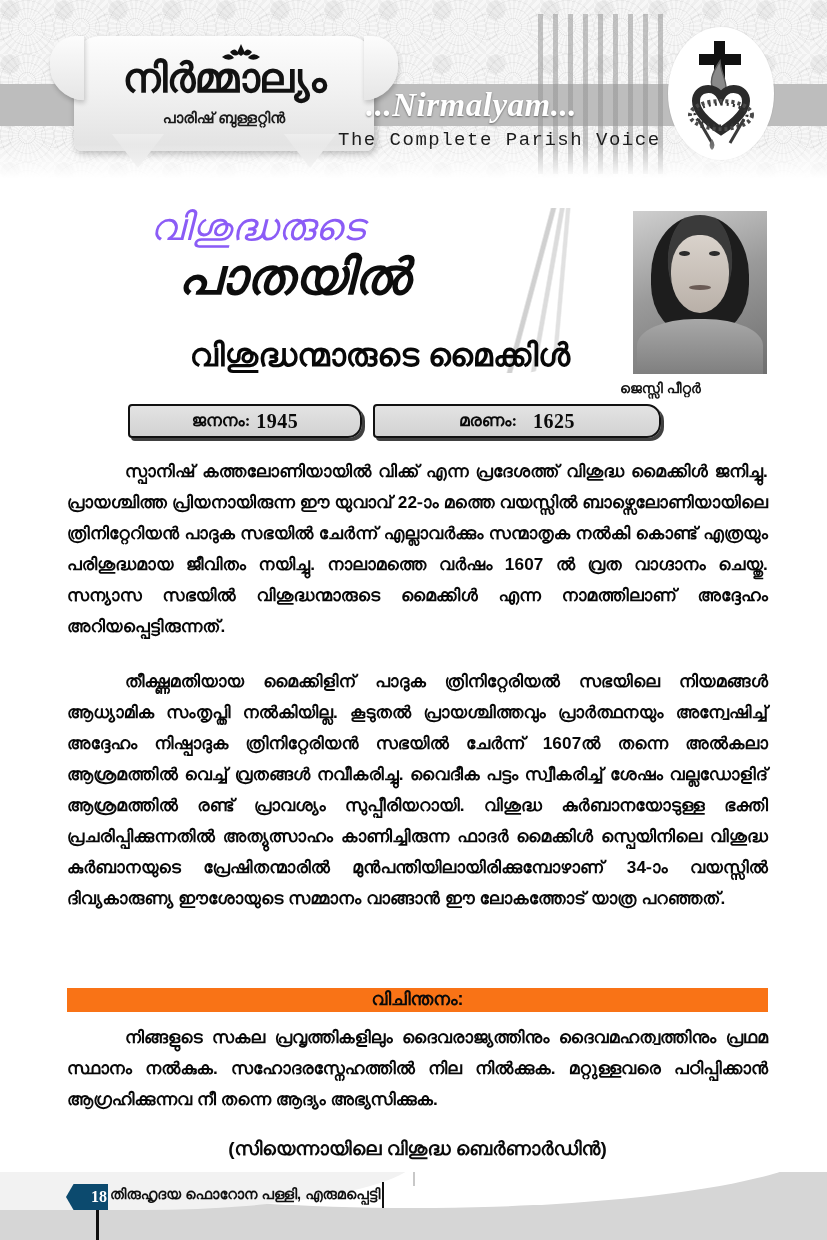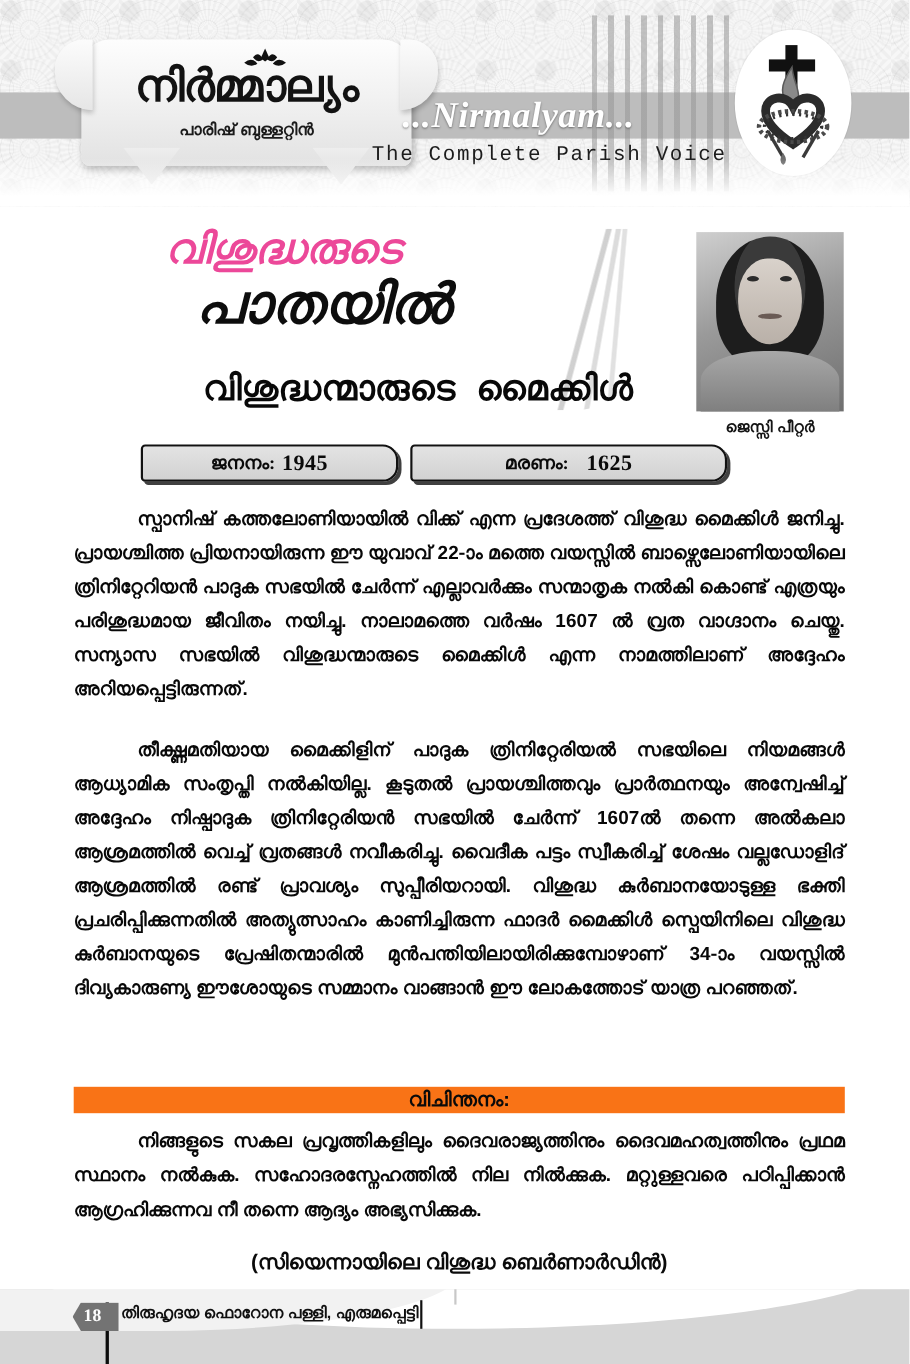--- a/index.html
+++ b/index.html
@@ -106,32 +106,32 @@
     position:absolute;left:470px;top:18px;width:130px;height:165px;
     background:
       linear-gradient(105deg, rgba(0,0,0,0) 46%, rgba(170,170,170,.55) 47%, rgba(170,170,170,.55) 49%, rgba(0,0,0,0) 50%),
       linear-gradient(100deg, rgba(0,0,0,0) 56%, rgba(185,185,185,.5) 57%, rgba(185,185,185,.5) 59%, rgba(0,0,0,0) 60%),
       linear-gradient(95deg, rgba(0,0,0,0) 66%, rgba(195,195,195,.5) 67%, rgba(195,195,195,.5) 69%, rgba(0,0,0,0) 70%);
     border-radius:0 0 60% 0;
   }
   .t-line1{
     position:absolute;left:150px;top:18px;width:420px;
     font-family:"Liberation Serif", serif;
-    font-style:italic;font-weight:bold;font-size:38px;color:#ec4899;
+    font-style:italic;font-weight:normal;font-size:38px;color:#8b5cf6;
     text-align:left;line-height:1.05;white-space:nowrap;
   }
   .t-line2{
     position:absolute;left:178px;top:62px;width:440px;
     font-family:"Liberation Serif", serif;
     font-style:italic;font-weight:bold;font-size:50px;color:#0d0d0d;
     text-align:left;line-height:1;white-space:nowrap;
   }
   .t-line3{
     position:absolute;left:140px;top:148px;width:480px;
-    font-family:Liberation Mono, monospace;
+    font-family:Liberation Sans, sans-serif;
     font-weight:bold;font-size:32px;color:#080808;
     text-align:center;line-height:1.1;white-space:nowrap;
   }
 
   .author-photo{
     position:absolute;left:633px;top:211px;width:134px;height:163px;
     background:linear-gradient(160deg,#cfcfcf 0%,#9a9a9a 45%,#6f6f6f 100%);
     overflow:hidden;
   }
   .author-photo .hair{
@@ -147,21 +147,21 @@
   .author-photo .eye{position:absolute;top:40px;width:11px;height:5px;background:#2b2b2b;border-radius:50%;}
   .author-photo .eye.l{left:46px;}
   .author-photo .eye.r{left:76px;}
   .author-photo .mouth{position:absolute;left:56px;top:74px;width:22px;height:5px;background:#6a5b55;border-radius:50%;}
   .author-photo .body{
     position:absolute;left:4px;top:108px;width:126px;height:58px;
     background:linear-gradient(to bottom,#a8a8a8,#7d7d7d);
     border-radius:46% 46% 0 0;
   }
   .author-name{
-    position:absolute;left:620px;top:380px;width:160px;text-align:center;
+    position:absolute;left:620px;top:380px;width:160px;text-align:left;
     font-family:"Liberation Sans", sans-serif;
     font-weight:bold;font-size:14px;color:#141414;
   }
 
   
   .chips{position:absolute;left:0;top:404px;width:827px;height:36px;}
   .chip{
     position:absolute;height:30px;
     background:linear-gradient(to bottom,#e3e3e3,#d2d2d2);
     border:2px solid #111;
@@ -222,24 +222,24 @@
   }
   .footer .wave2{
     position:absolute;left:-40px;top:-18px;width:460px;height:56px;
     background:#f2f2f2;border-radius:0 0 60% 0 / 0 0 100% 0;
   }
   .footer .spine{
     position:absolute;left:413px;top:-32px;width:2px;height:46px;background:#c8c8c8;
   }
   .flag{
     position:absolute;left:66px;top:1184px;width:42px;height:26px;
-    background:#737373;
+    background:#0c4a6e;
     clip-path:polygon(0 50%, 18% 0, 100% 0, 100% 100%, 18% 100%);
     display:flex;align-items:center;justify-content:flex-end;
-    padding-right:16px;box-sizing:border-box;
+    padding-right:1px;box-sizing:border-box;
   }
   .flag span{color:#fff;font-family:"Liberation Serif", serif;font-weight:bold;font-size:16px;}
   .footer-text{
     position:absolute;left:110px;top:1186px;
     font-family:"Liberation Sans", sans-serif;
     font-weight:bold;font-size:14.5px;color:#0f0f0f;white-space:nowrap;
   }
   .footer-rule{
     position:absolute;left:382px;top:1182px;width:1.5px;height:26px;background:#111;
   }

